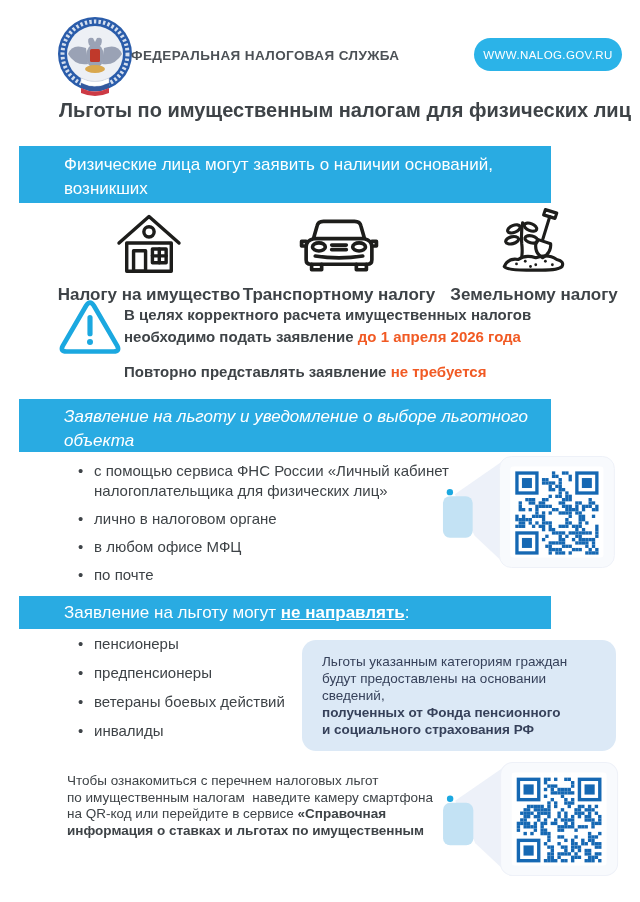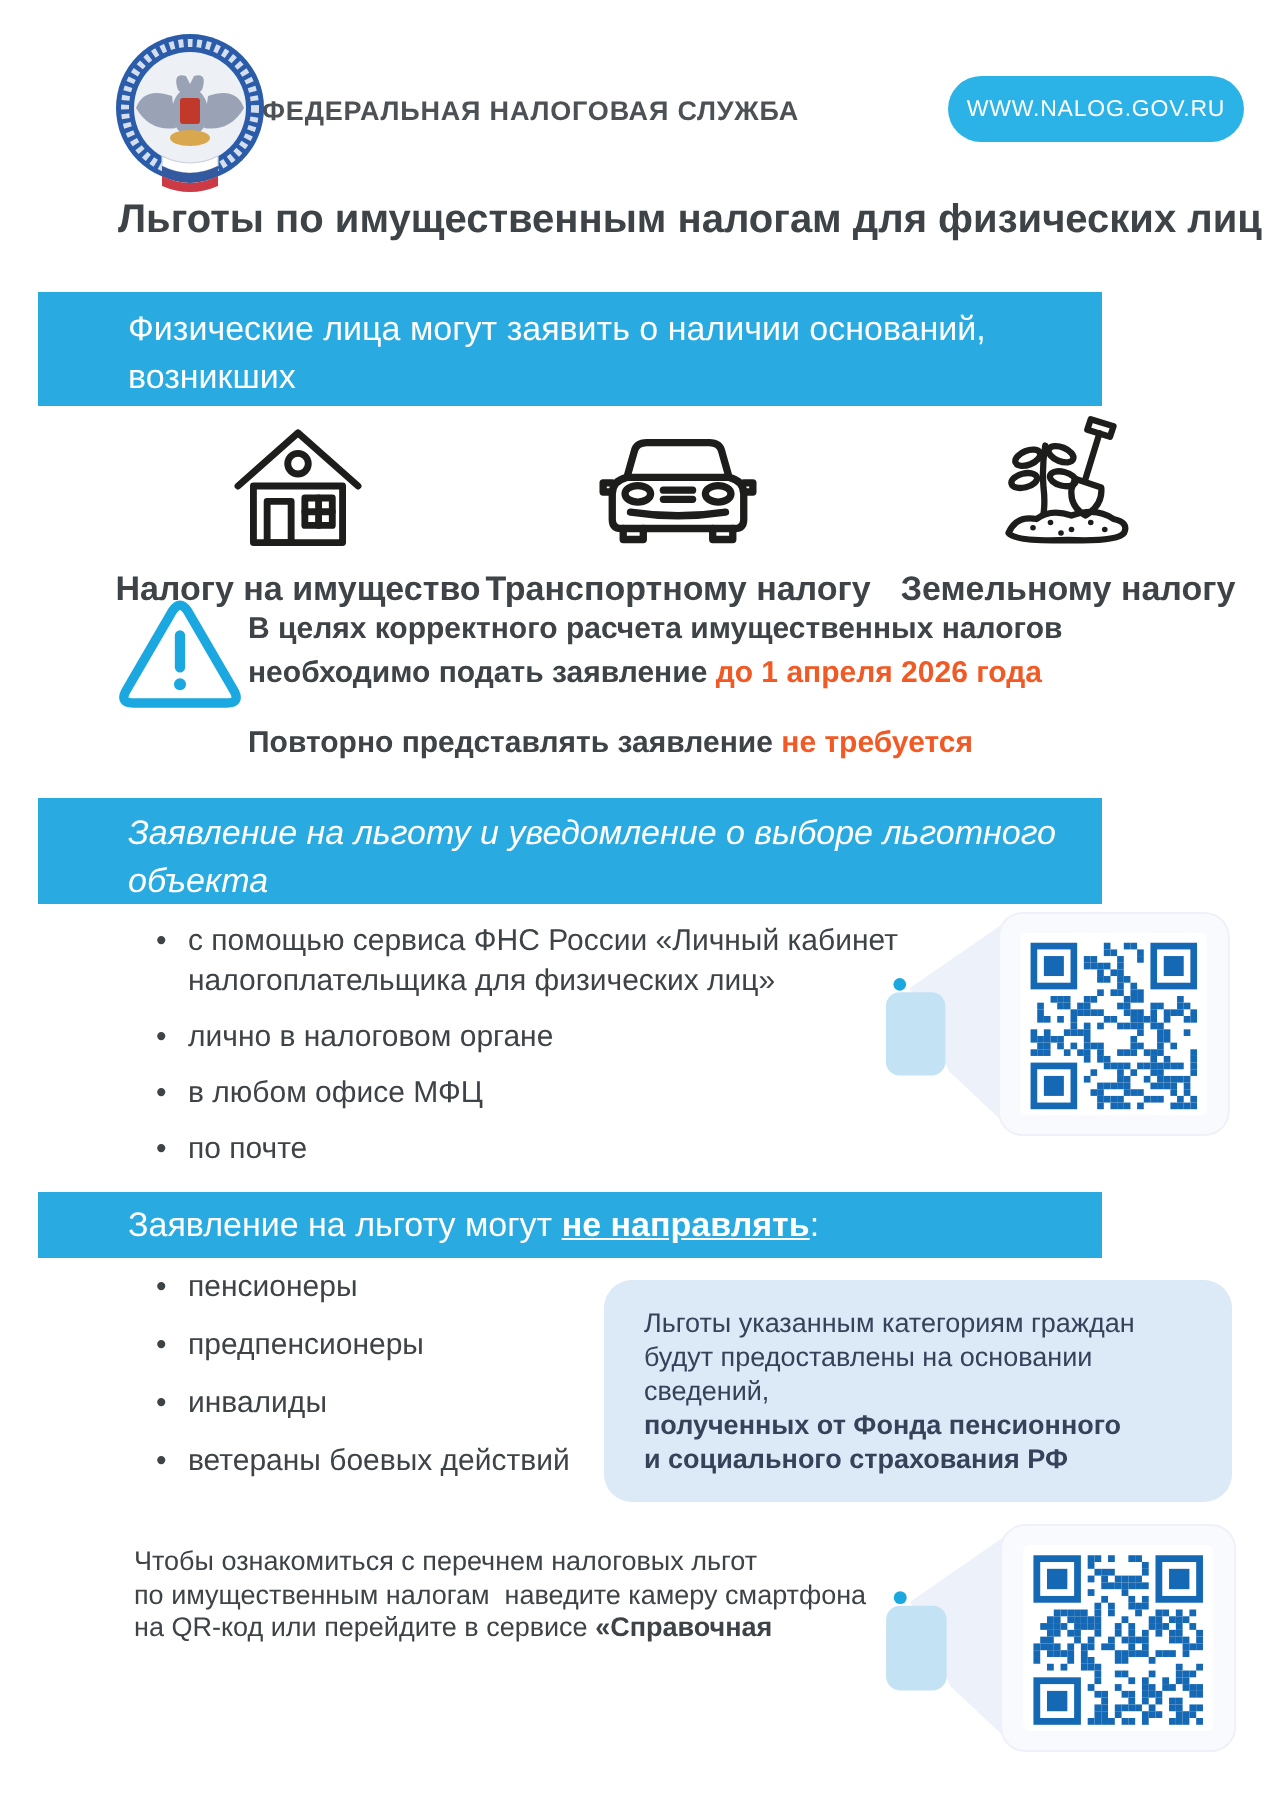--- a/index.html
+++ b/index.html
@@ -408,35 +408,36 @@
       </g>
   </svg>
 
   <div class="banner b3">
     <span>Заявление на льготу могут </span><span class="u">не направлять</span><span>:</span>
   </div>
 
   <ul class="blist cats">
     <li><span>пенсионеры</span></li>
     <li><span>предпенсионеры</span></li>
+    <li><span>ветераны боевых действий</span></li>
     <li><span>инвалиды</span></li>
-    <li><span>ветераны боевых действий</span></li>
   </ul>
 
   <div class="infobox">
     <div>Льготы указанным категориям граждан</div>
     <div>будут предоставлены на основании сведений,</div>
     <div class="b">полученных от Фонда пенсионного</div>
     <div class="b">и социального страхования РФ</div>
   </div>
 
   <div class="footnote">
     <div>Чтобы ознакомиться с перечнем налоговых льгот</div>
     <div>по имущественным налогам  наведите камеру смартфона</div>
     <div><span>на QR-код или перейдите в сервисе </span><span class="b">«Справочная</span></div>
+    <div class="b">информация о ставках и льготах по имущественным</div>
   </div>
 
   <svg class="qr2" width="222" height="122" viewBox="0 0 220 120">
     <polygon points="18,42 70,6 70,114 38,84" fill="#EDF1F9"></polygon>
     <rect x="6" y="44" width="30" height="42" rx="7" fill="#C3E2F4"></rect>
     <circle cx="13" cy="40" r="3.2" fill="#1BA8E0"></circle>
     <rect x="63" y="4" width="116" height="112" rx="12" fill="#F8FAFD" stroke="#EEF1F8"></rect>
     <rect x="74" y="14" width="94" height="92" rx="3" fill="#ffffff"></rect>
     <g transform="translate(79,19)">
         <rect x="26.88" y="0" width="3.36" height="3.36" fill="#1568B3"></rect>

